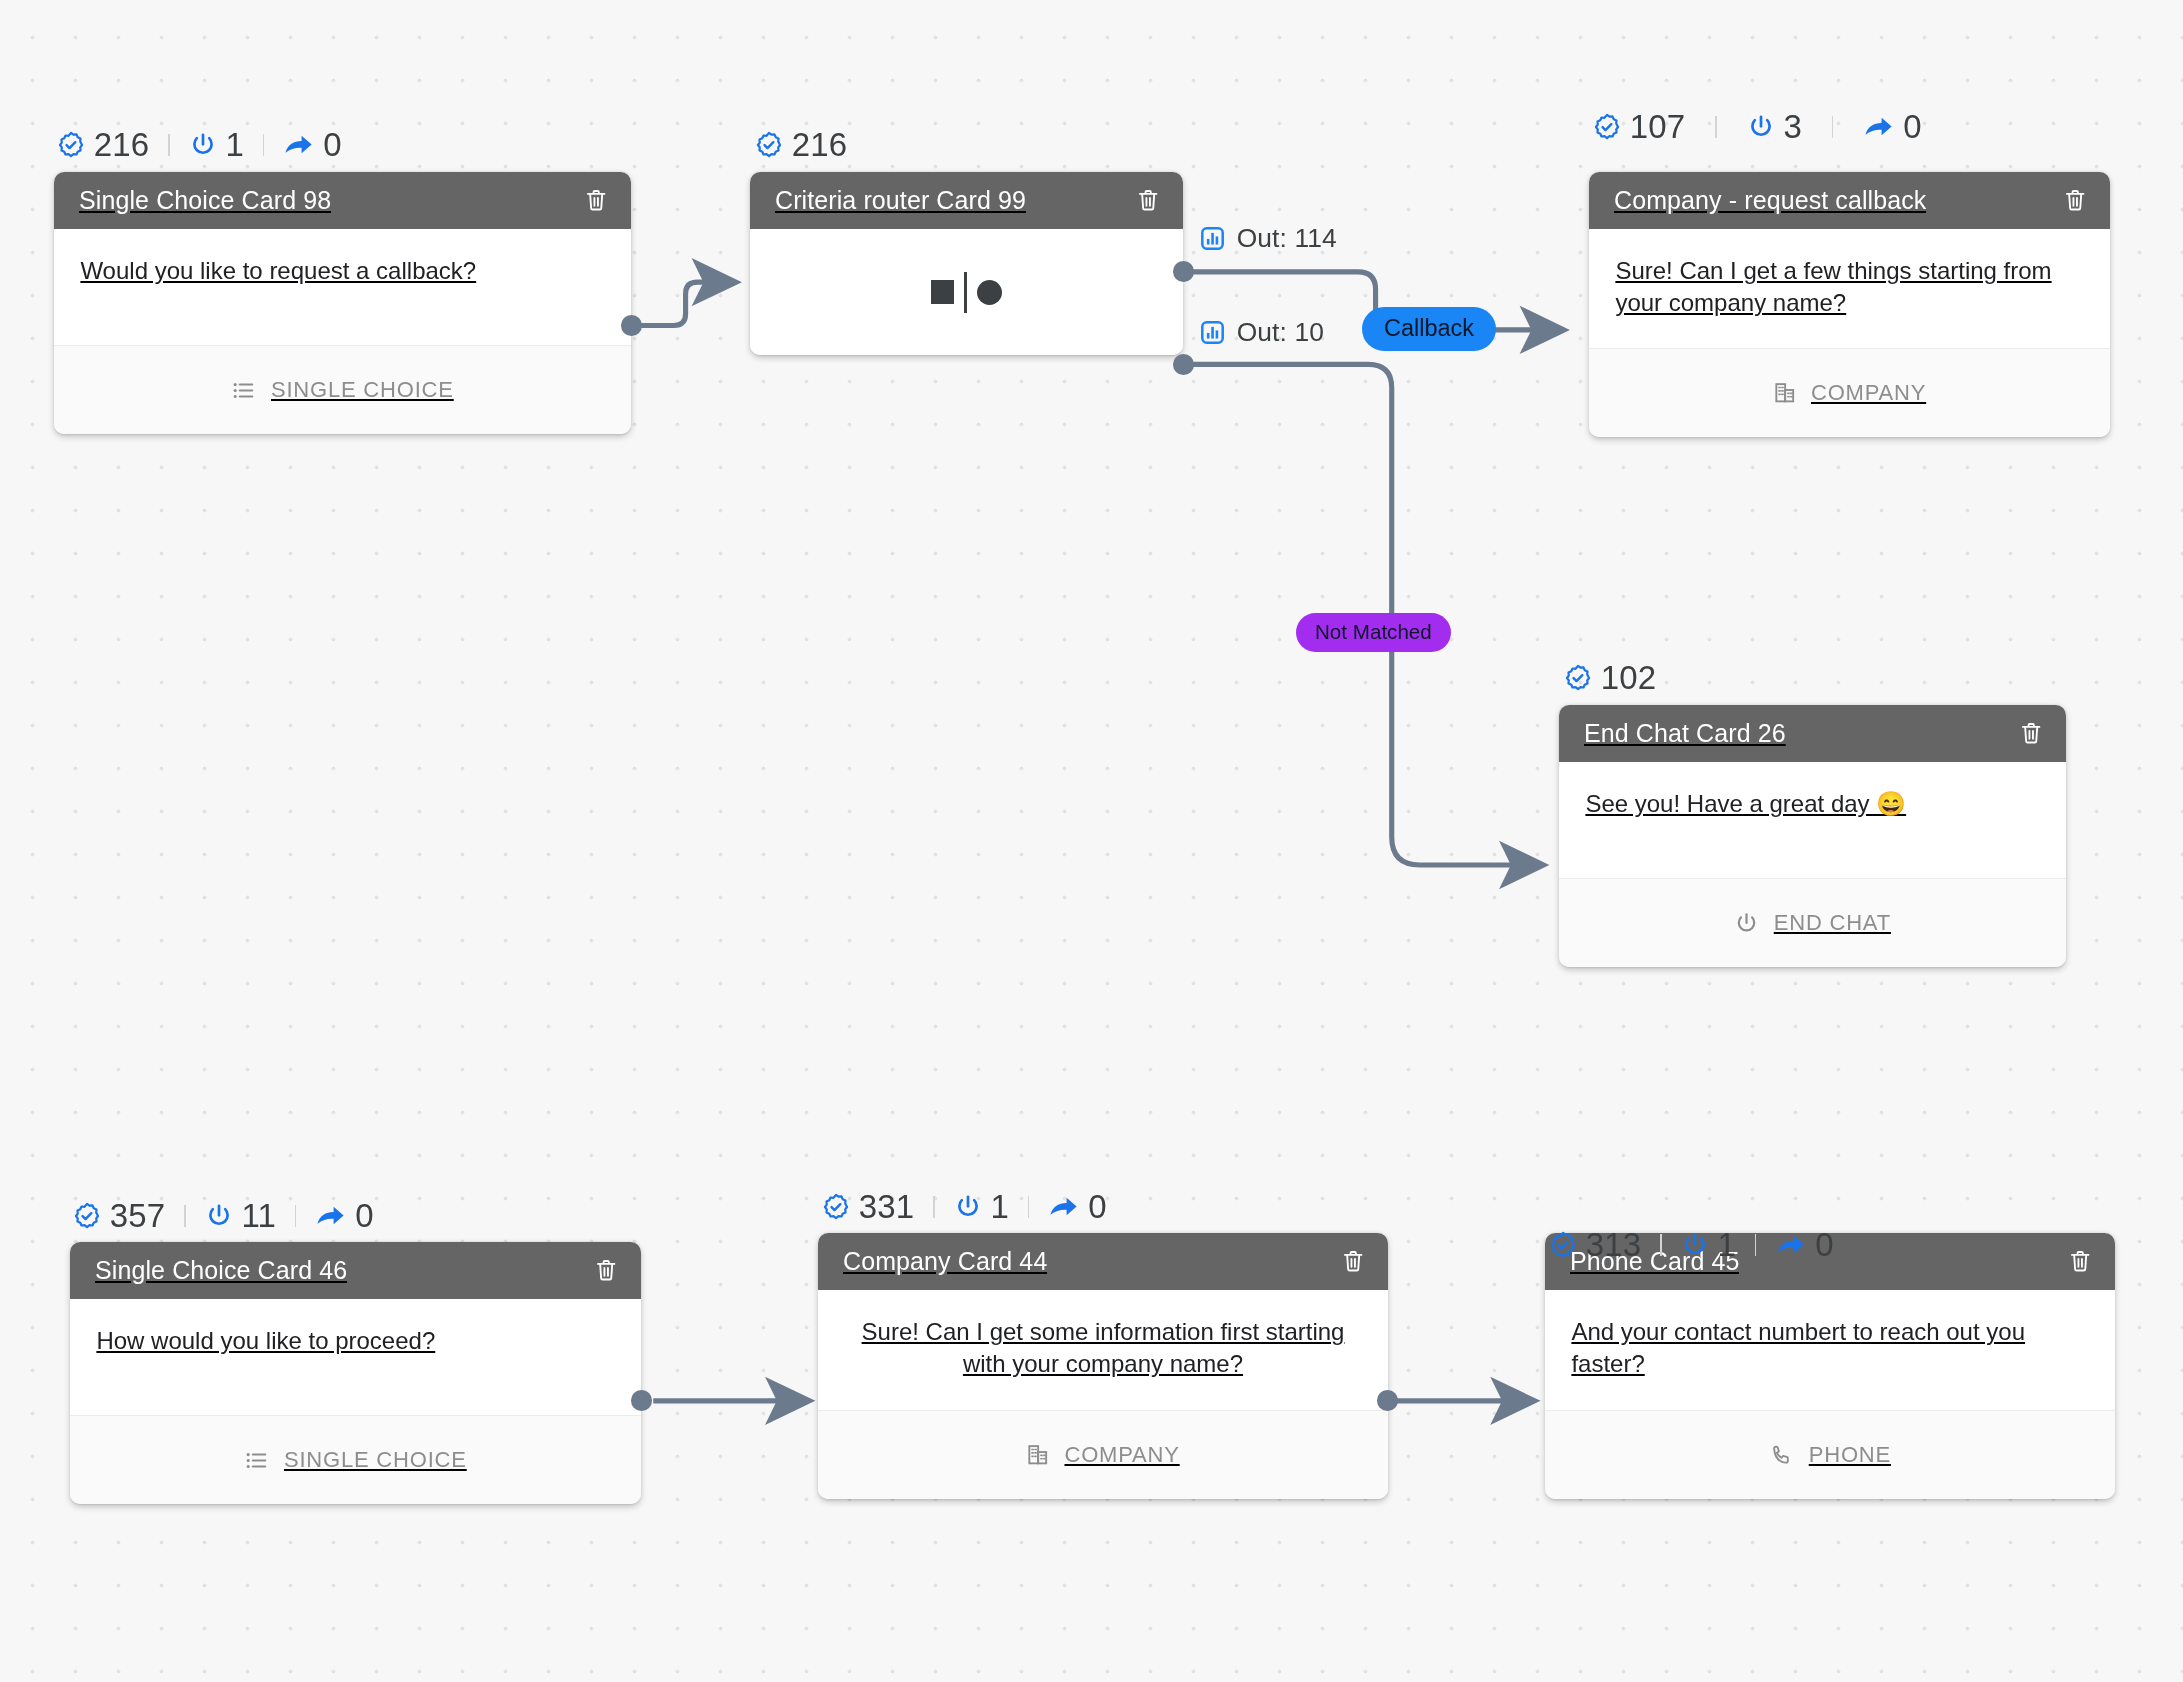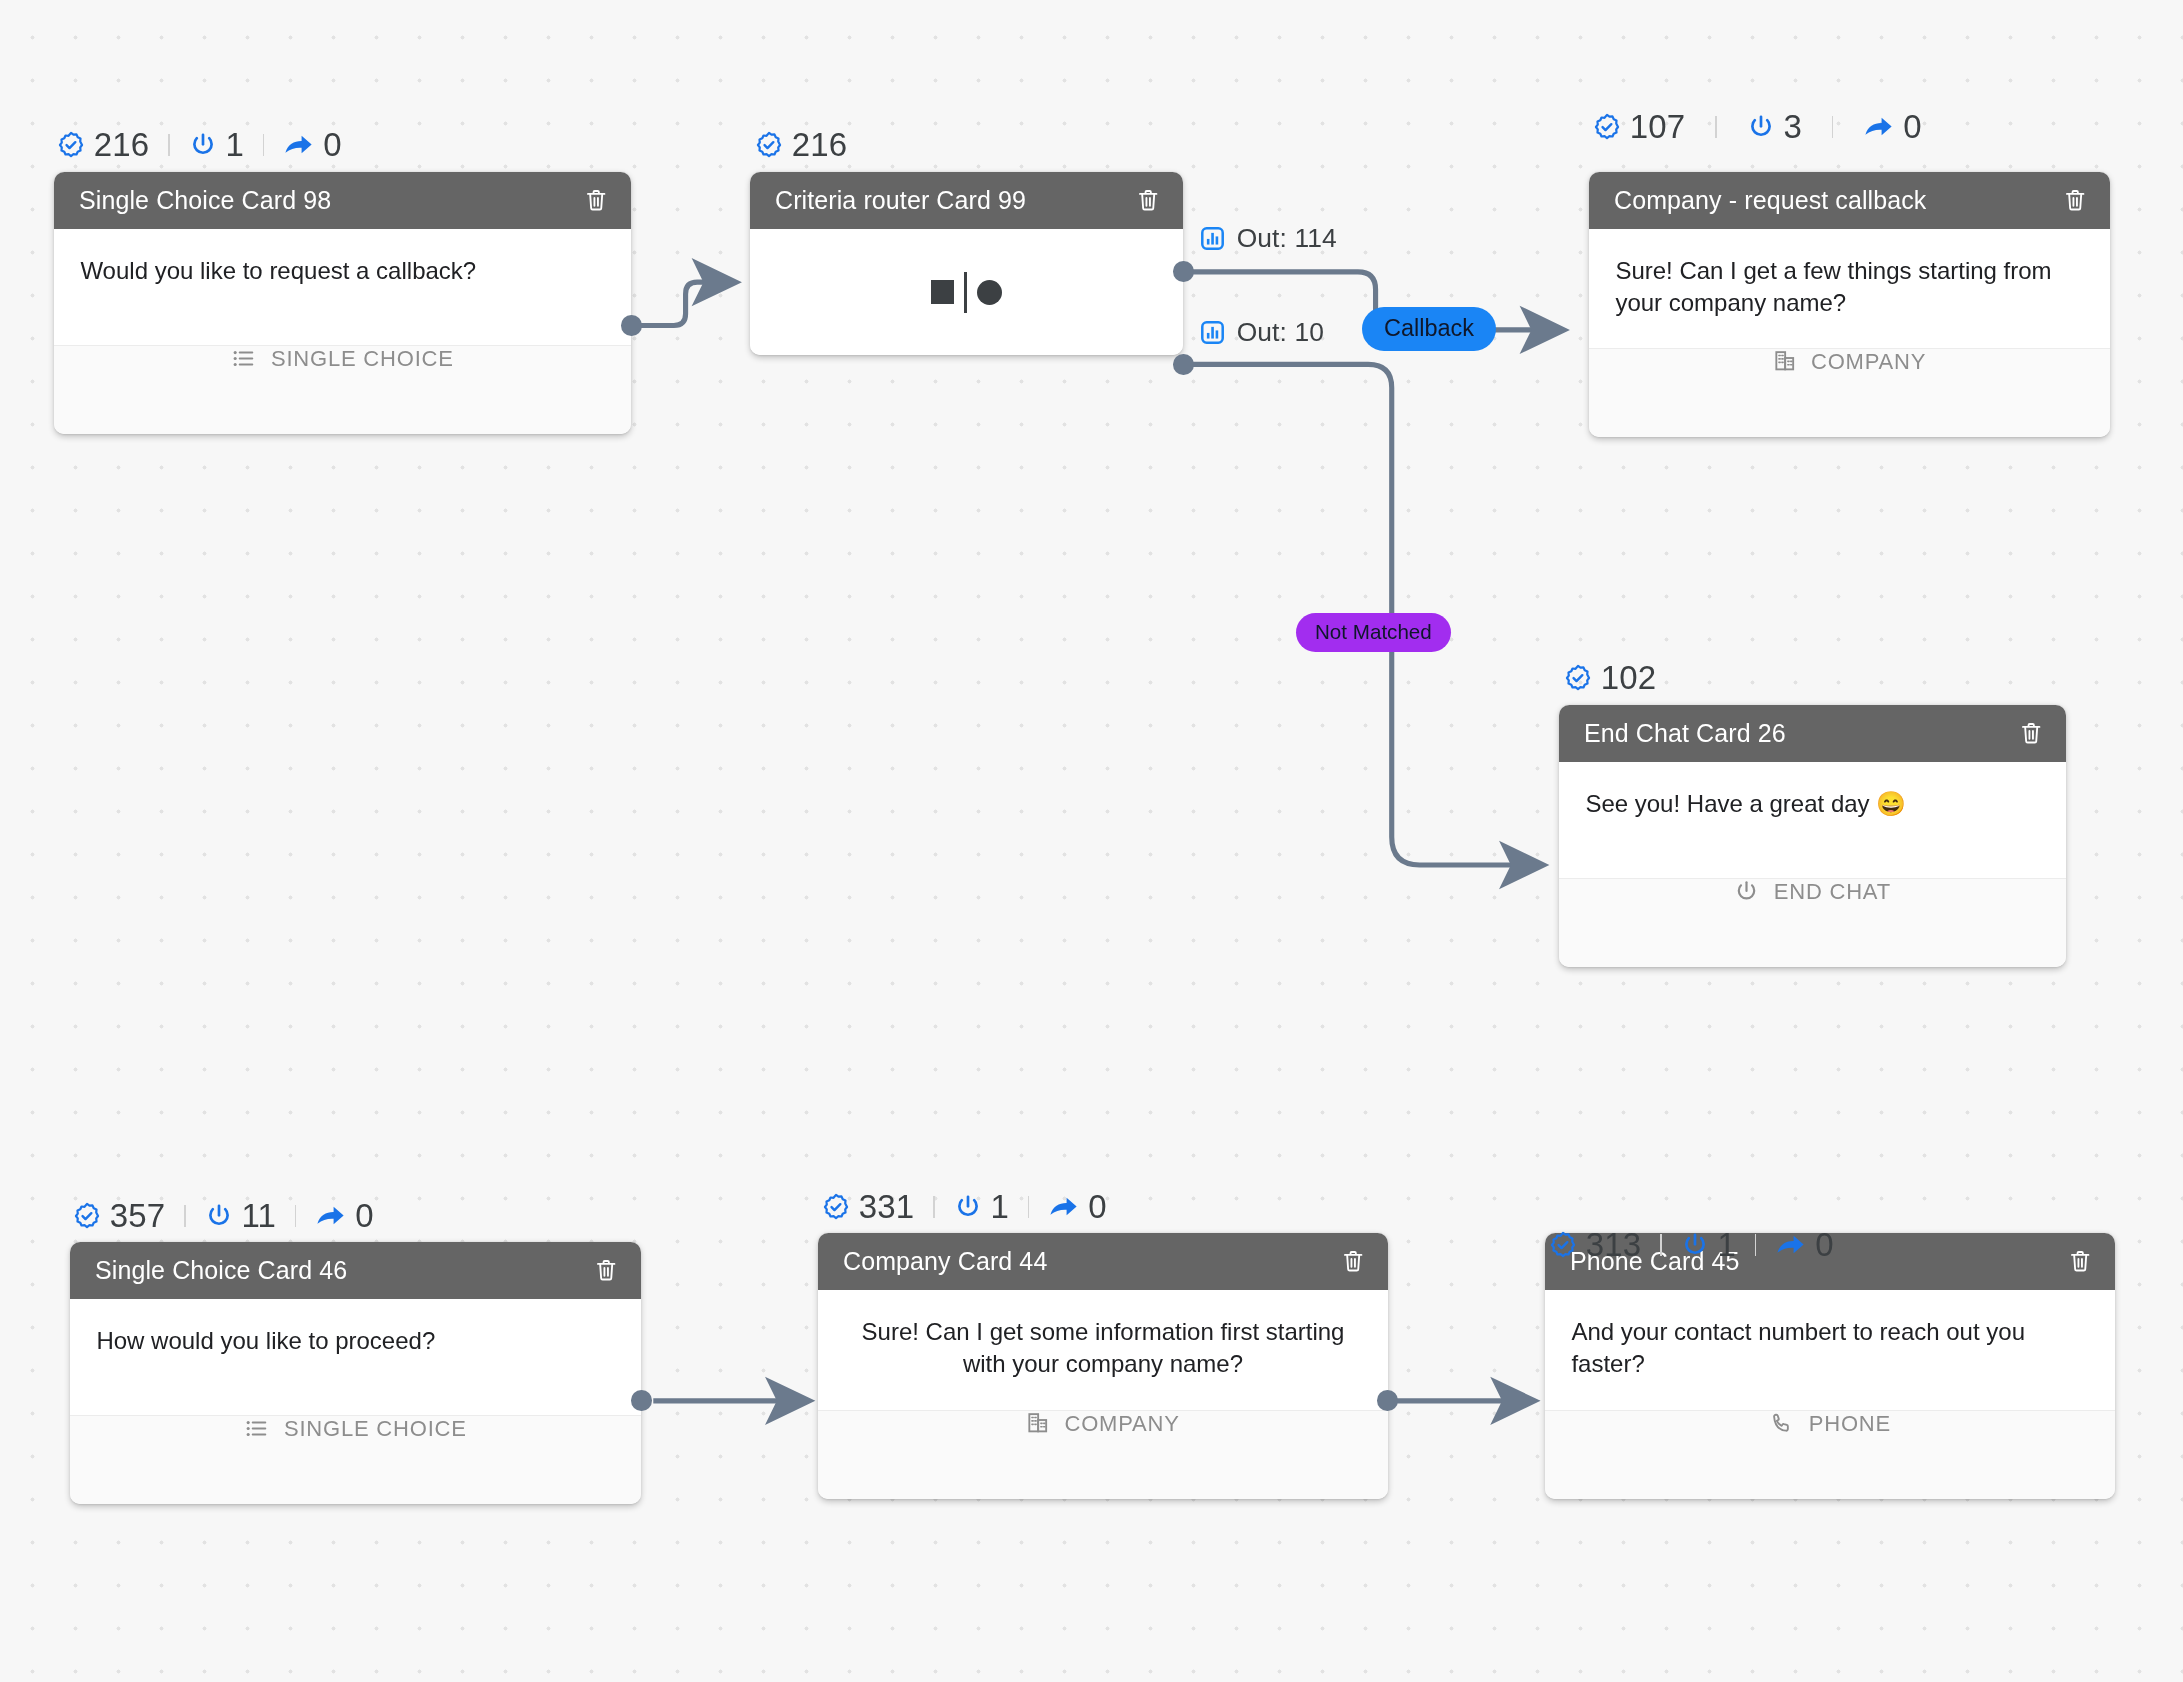--- a/index.html
+++ b/index.html
@@ -61,20 +61,21 @@
   .icon-svg { display: block; }
 
   
   .card {
     position: absolute;
     border-radius: 10.3px;
     background: #ffffff;
     box-shadow: 0 2.2px 6.6px rgba(0,0,0,0.20), 0 0.7px 2.2px rgba(0,0,0,0.10);
     overflow: hidden;
     z-index: 2;
+    text-decoration: underline;
   }
   .card-head {
     background: #656565;
     height: 57px;
     display: flex;
     align-items: center;
     justify-content: space-between;
     padding: 0 20.6px 0 25px;
     box-sizing: border-box;
   }
@@ -108,20 +109,21 @@
     font-size: 24px;
     line-height: 1.32;
     color: #202124;
     font-weight: 400;
   }
   .card-foot {
     background: #fafafa;
     border-top: 1.5px solid #ececec;
     height: 88px;
     display: flex;
+    align-items: center;
     justify-content: center;
     gap: 14.7px;
   }
   .foot-label {
     font-size: 22px;
     letter-spacing: 0.8px;
     color: #8d8d8d;
     font-weight: 400;
   }
 

